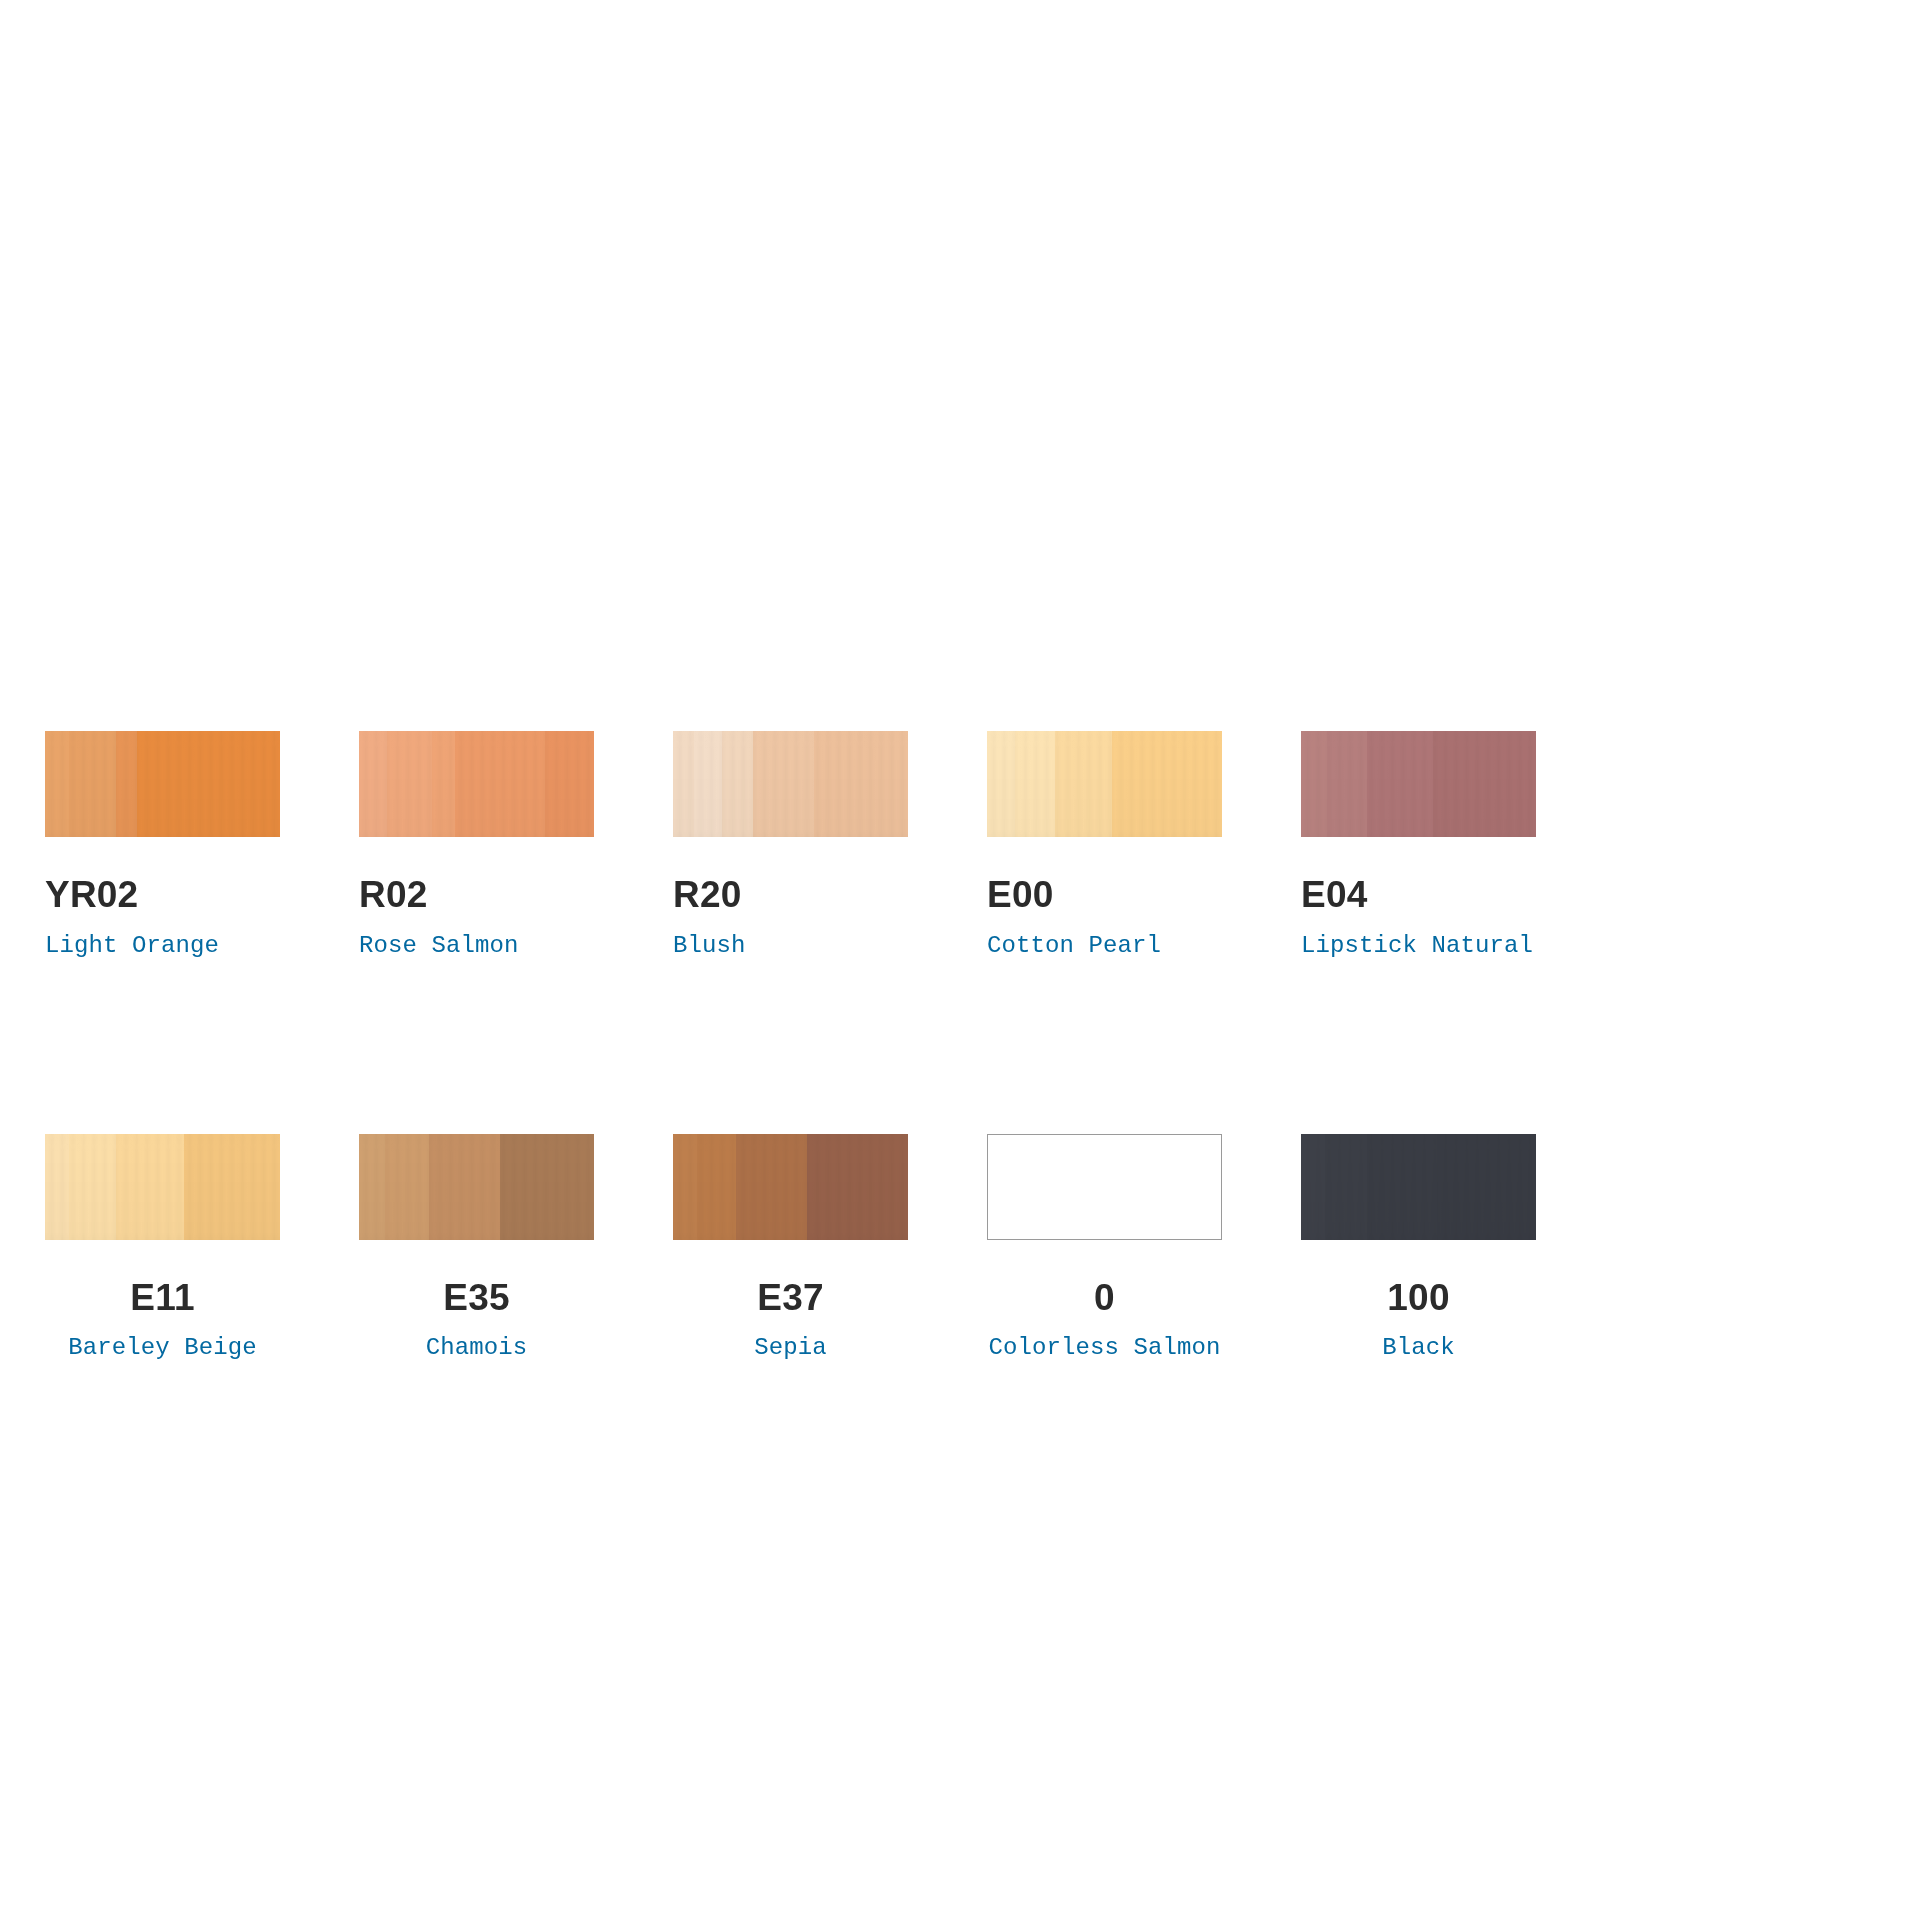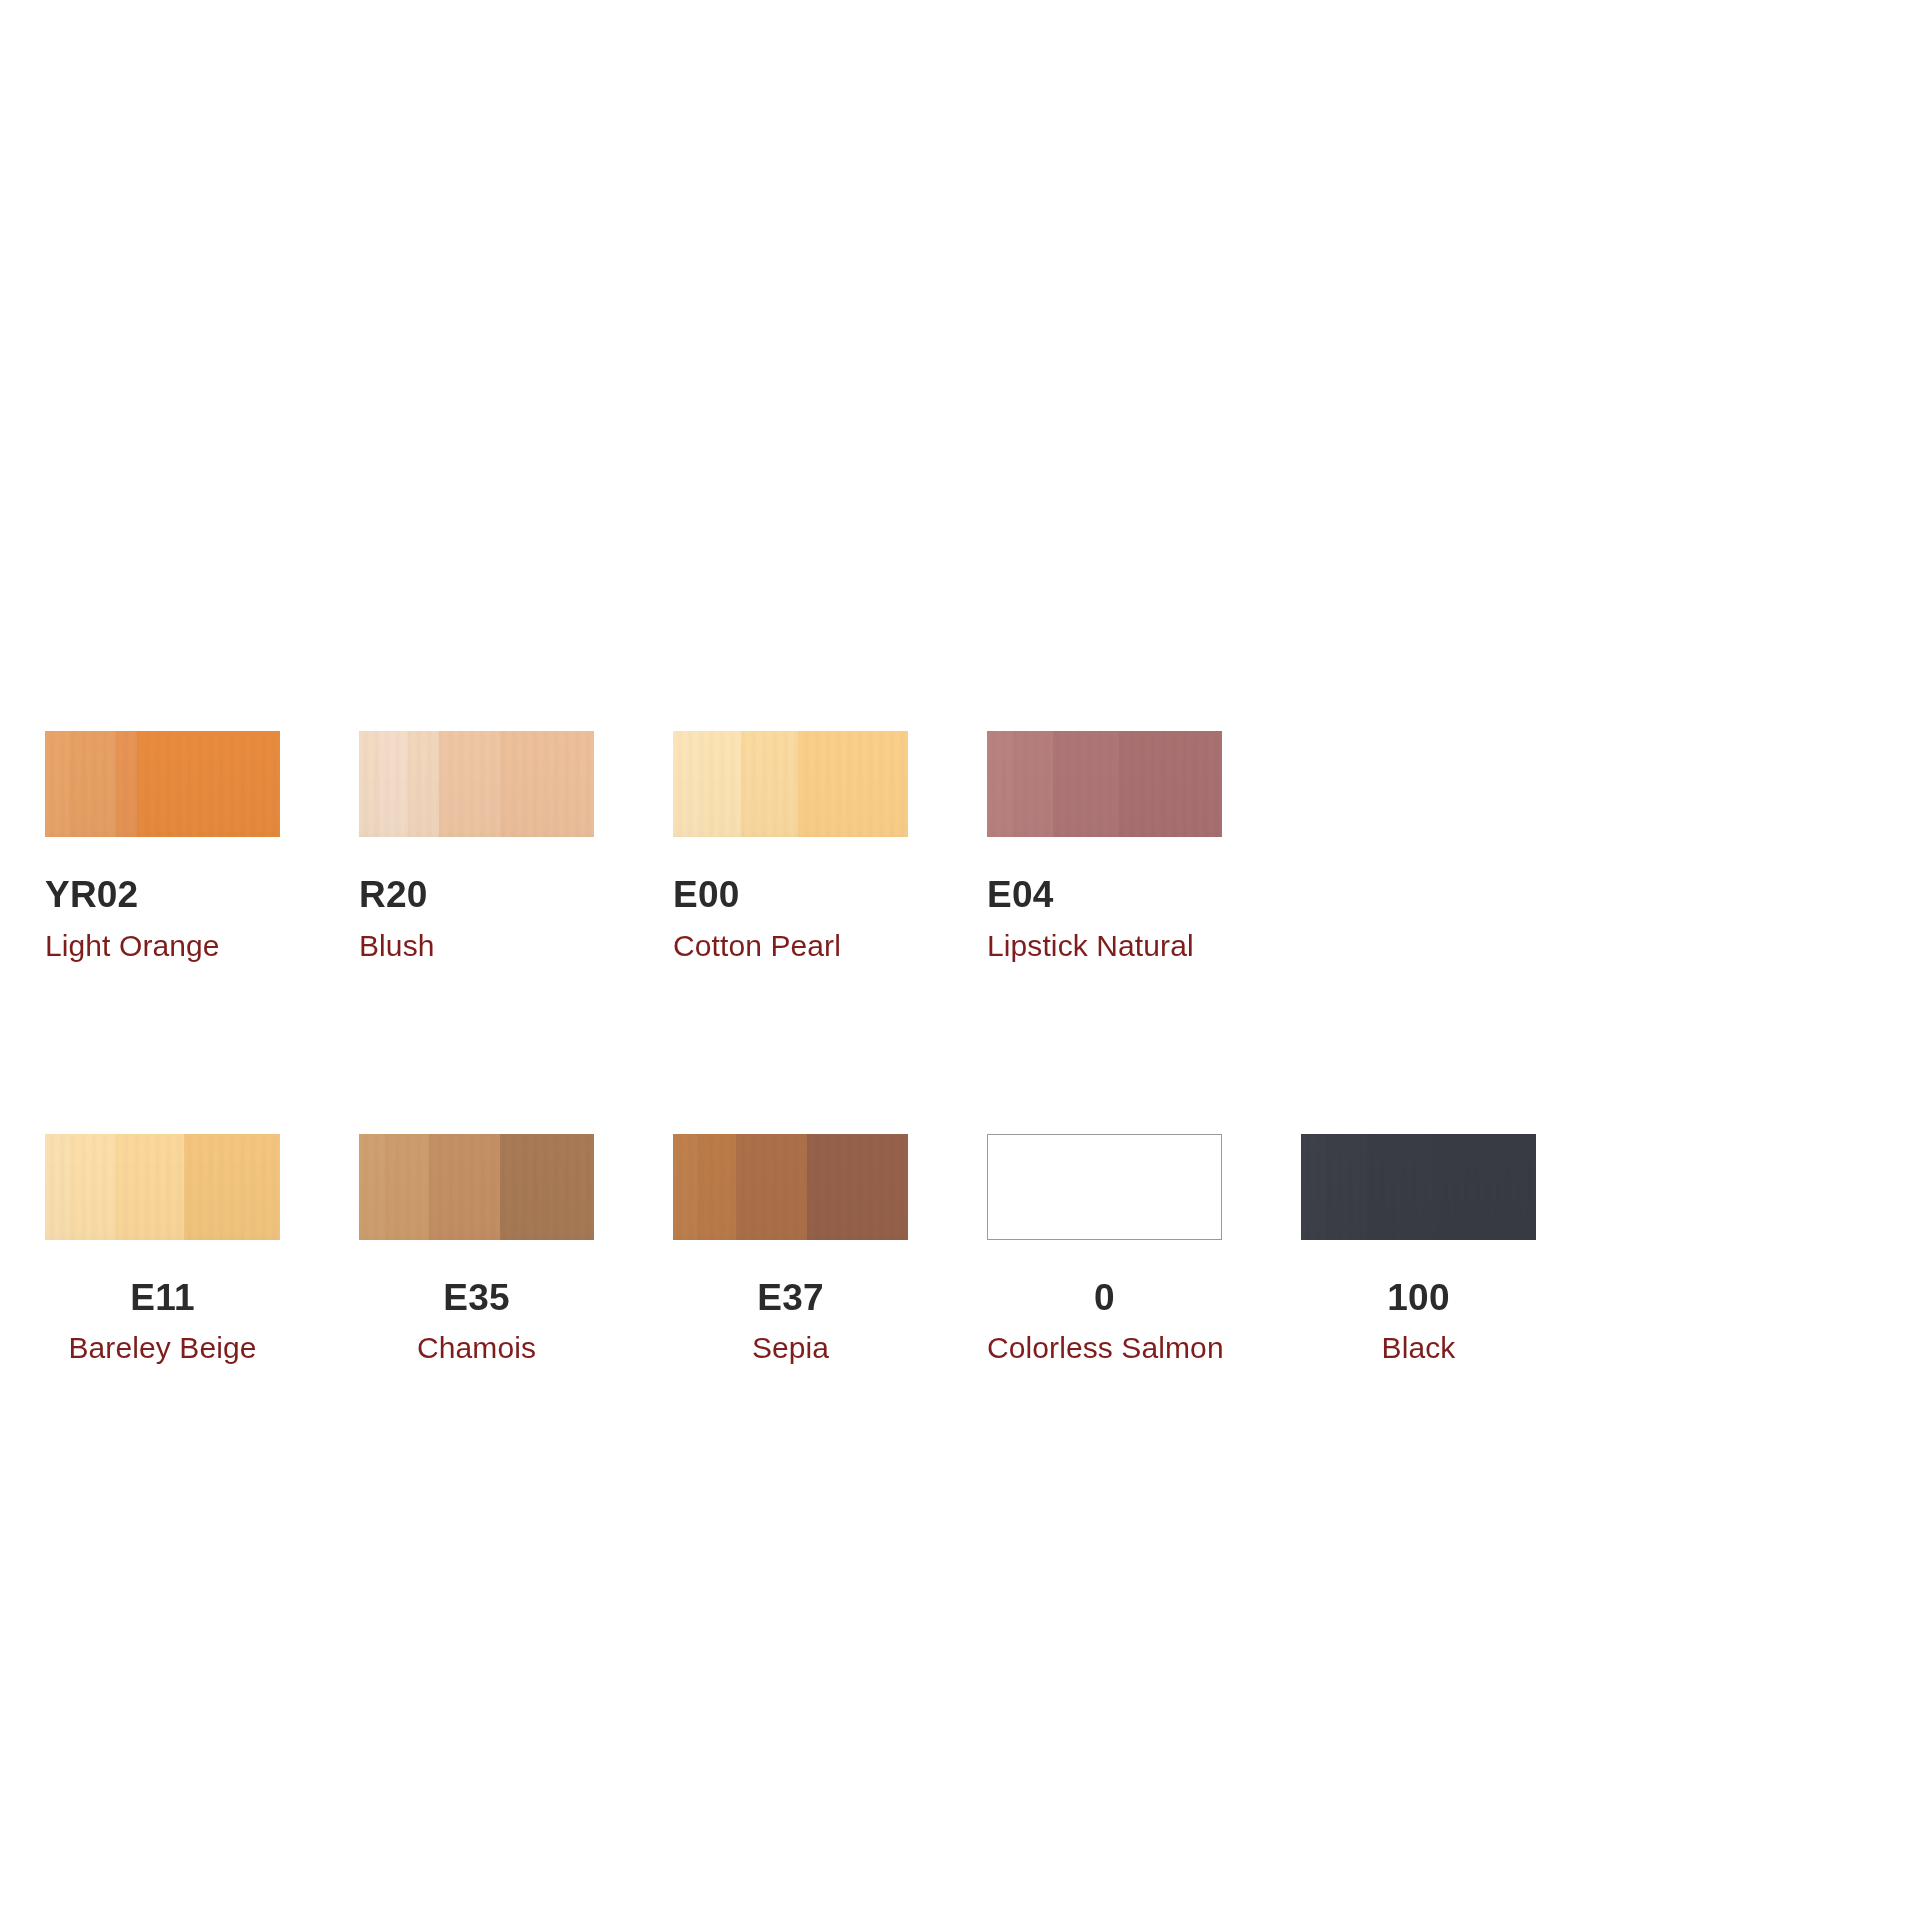--- a/index.html
+++ b/index.html
@@ -96,44 +96,57 @@
     font-size: 37px;
     line-height: 42px;
     font-weight: bold;
     color: #2b2b2b;
     letter-spacing: 0.2px;
     white-space: nowrap;
   }
 
   .swatch-name {
     margin-top: 8.7px;
-    font-size: 30px;
+    font-size: 24px;
     line-height: 42px;
     font-weight: normal;
-    color: #7f1d1d;
+    color: #0369a1;
     letter-spacing: 0.1px;
     white-space: nowrap;
+    font-family: Liberation Mono, monospace;
   }
 </style>
 </head>
 <body>
 
 <div id="sheet">
   <div class="swatch-grid">
     <div class="swatch-row">
         <div class="swatch-cell">
           <div class="swatch-chip">
             <div class="band" style="width: 10%; background: rgb(233, 164, 105);"></div>
             <div class="band" style="width: 20%; background: rgb(231, 160, 100);"></div>
             <div class="band" style="width: 9%; background: rgb(231, 148, 85);"></div>
             <div class="band" style="width: 61%; background: rgb(232, 139, 62);"></div>
             <div class="grain"></div>
           </div>
           <div class="swatch-code">YR02</div>
           <div class="swatch-name">Light Orange</div>
+        </div>
+        <div class="swatch-cell">
+          <div class="swatch-chip">
+            <div class="band" style="width: 12%; background: rgb(240, 172, 132);"></div>
+            <div class="band" style="width: 19%; background: rgb(240, 168, 124);"></div>
+            <div class="band" style="width: 10%; background: rgb(239, 164, 117);"></div>
+            <div class="band" style="width: 38%; background: rgb(236, 154, 104);"></div>
+            <div class="band" style="width: 21%; background: rgb(233, 147, 96);"></div>
+            <div class="grain"></div>
+          </div>
+          <div class="swatch-code">R02</div>
+          <div class="swatch-name">Rose Salmon</div>
         </div>
         <div class="swatch-cell">
           <div class="swatch-chip">
             <div class="band" style="width: 9%; background: rgb(242, 218, 195);"></div>
             <div class="band" style="width: 12%; background: rgb(243, 221, 200);"></div>
             <div class="band" style="width: 13%; background: rgb(241, 214, 188);"></div>
             <div class="band" style="width: 26%; background: rgb(238, 198, 164);"></div>
             <div class="band" style="width: 40%; background: rgb(237, 192, 155);"></div>
             <div class="grain"></div>
           </div>

